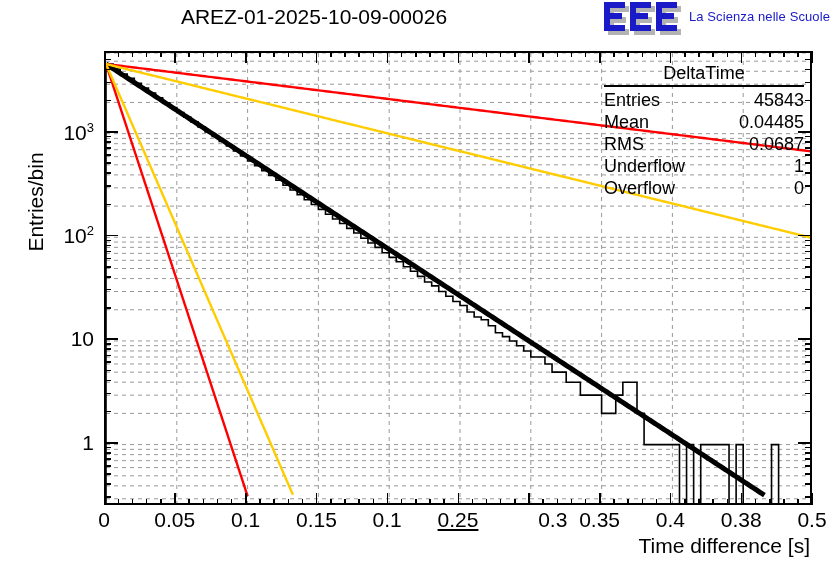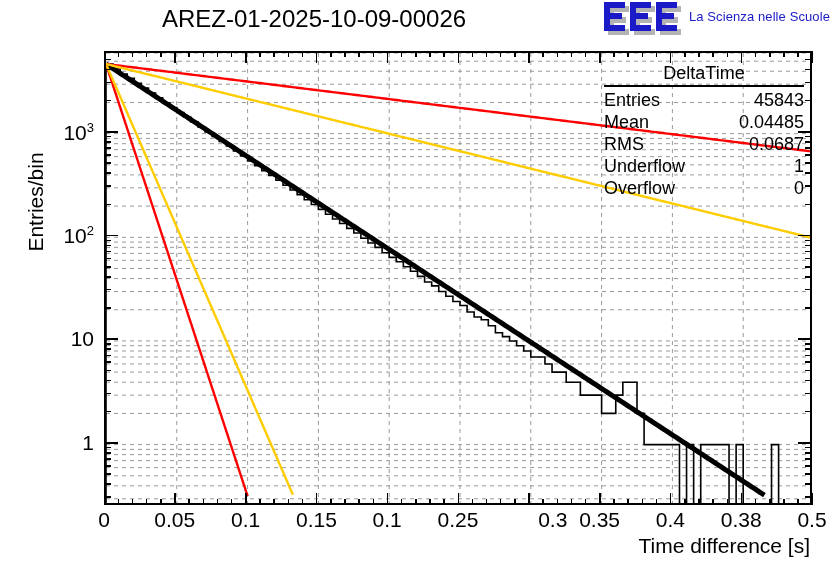--- a/index.html
+++ b/index.html
@@ -8,21 +8,21 @@
     background:#ffffff;
     font-family:"Liberation Sans", sans-serif;
     overflow:hidden;
     position:relative;
   }
   #root{position:absolute;left:0;top:0;width:836px;height:572px;}
 
   
   .chart-title{
     position:absolute; left:104px; top:5px; width:420px;
-    font-size:24px; color:#000; text-align:center; white-space:nowrap;
+    font-size:21px; color:#000; text-align:center; white-space:nowrap;
   }
   .logo{
     position:absolute; right:6px; top:2px;
     display:flex; align-items:center; gap:7px;
   }
   .logo-mark{position:relative;width:78px;height:30px;}
   .logo-e{
     position:absolute; top:0; width:21px; height:29px;
   }
   .logo-e .shadow,.logo-e .fore{
@@ -397,21 +397,21 @@
       <div class="tick" style="top: -0.5px; height: 1.5px; width: 7px; left: 0px;"></div>
       <div class="tick" style="top: -0.5px; height: 1.5px; width: 7px; left: 701px;"></div>
     </div>
 
   <div class="xticklabels" id="xticklabels">
       <span style="left: 104px;">0</span>
       <span style="left: 174.8px;">0.05</span>
       <span style="left: 245.6px;">0.1</span>
       <span style="left: 316.4px;">0.15</span>
       <span style="left: 387.2px;">0.1</span>
-      <span style="left: 458px;">0.25</span>
+      <span style="left: 458px; text-decoration: underline;">0.25</span>
       <span style="left: 528.8px; margin-left: 24px;">0.3</span>
       <span style="left: 599.6px;">0.35</span>
       <span style="left: 670.4px;">0.4</span>
       <span style="left: 741.2px;">0.38</span>
       <span style="left: 812px;">0.5</span>
     </div>
   <div class="yticklabels" id="yticklabels">
       <span style="top: 442.598px;">1</span>
       <span style="top: 338.95px;">10</span>
       <span style="top: 235.302px;">10<sup>2</sup></span>

